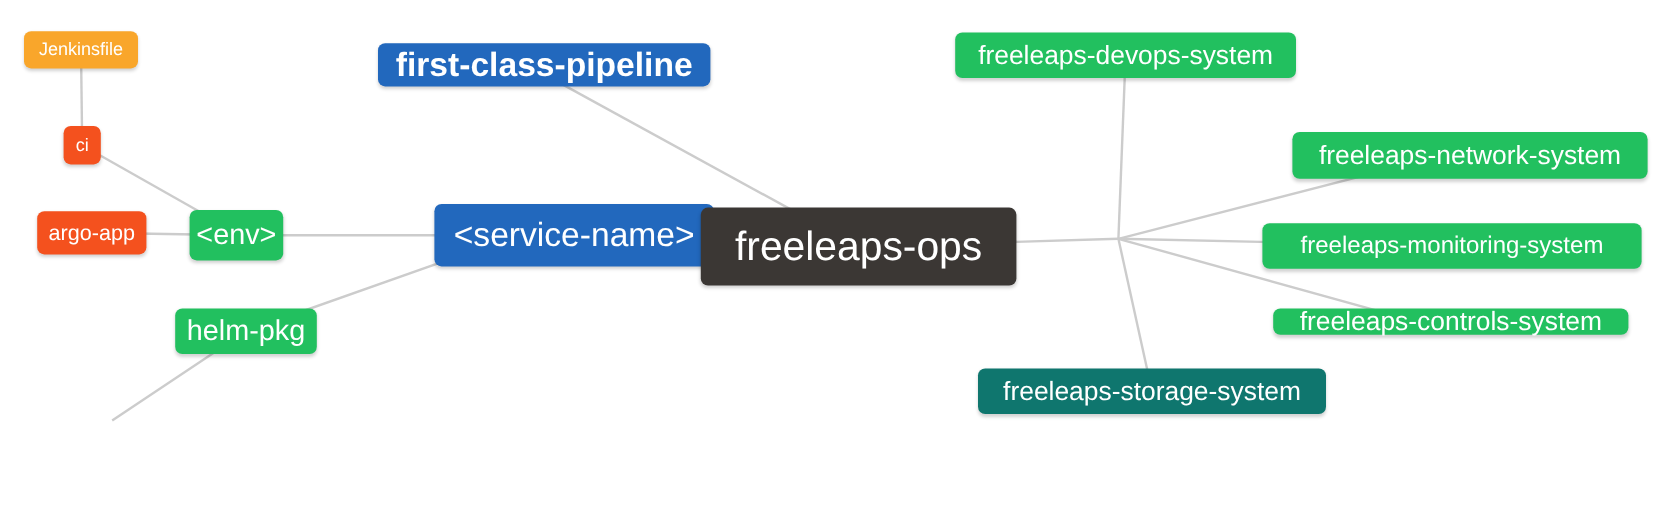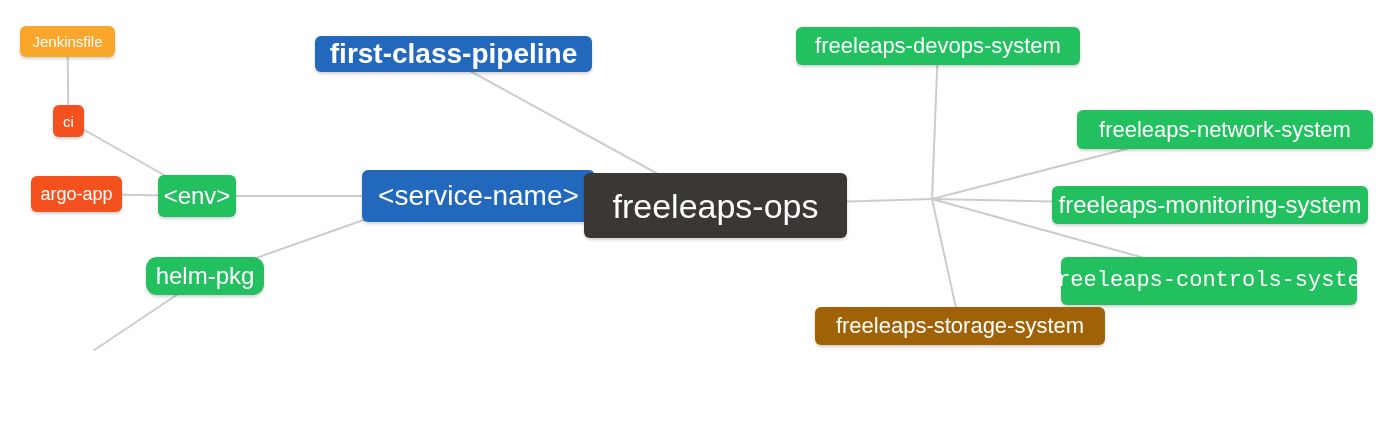--- a/index.html
+++ b/index.html
@@ -56,22 +56,22 @@
       <line x1="932" y1="199" x2="938" y2="46" stroke="#cccccc" stroke-width="2"></line>
       <line x1="932" y1="199" x2="1202" y2="129.5" stroke="#cccccc" stroke-width="2"></line>
       <line x1="932" y1="199" x2="1213" y2="205" stroke="#cccccc" stroke-width="2"></line>
       <line x1="932" y1="199" x2="1209" y2="276" stroke="#cccccc" stroke-width="2"></line>
       <line x1="932" y1="199" x2="960" y2="326" stroke="#cccccc" stroke-width="2"></line>
     </svg>
 <div class="node" style="left: 20px; top: 26px; width: 95px; height: 31px; font-size: 15px; background: rgb(249, 166, 43);">Jenkinsfile</div>
     <div class="node" style="left: 53px; top: 105px; width: 31px; height: 32px; font-size: 15px; background: rgb(244, 81, 30);">ci</div>
     <div class="node" style="left: 31px; top: 176px; width: 91px; height: 36px; font-size: 18px; background: rgb(244, 81, 30);">argo-app</div>
     <div class="node" style="left: 158px; top: 175px; width: 78px; height: 42px; font-size: 24px; background: rgb(34, 192, 95);">&lt;env&gt;</div>
-    <div class="node" style="left: 146px; top: 257px; width: 118px; height: 38px; font-size: 24px; background: rgb(34, 192, 95); border-radius: 11px;">helm-pkg</div>
+    <div class="node" style="left: 146px; top: 257px; width: 118px; height: 38px; font-size: 24px; background: rgb(34, 192, 95);">helm-pkg</div>
     <div class="node" style="left: 315px; top: 36px; width: 277px; height: 36px; font-size: 28px; background: rgb(34, 104, 189); font-weight: bold;">first-class-pipeline</div>
     <div class="node" style="left: 315px; top: 170px; width: 233px; height: 52px; font-size: 28px; background: rgb(34, 104, 189); margin-left: 47px;">&lt;service-name&gt;</div>
     <div class="node" style="left: 584px; top: 173px; width: 263px; height: 65px; font-size: 34px; background: rgb(59, 55, 52); text-align: right;">freeleaps-ops</div>
     <div class="node" style="left: 796px; top: 27px; width: 284px; height: 38px; font-size: 22px; background: rgb(34, 192, 95);">freeleaps-devops-system</div>
     <div class="node" style="left: 1054px; top: 110px; width: 296px; height: 39px; font-size: 22px; background: rgb(34, 192, 95); margin-left: 23px;">freeleaps-network-system</div>
-    <div class="node" style="left: 1052px; top: 186px; width: 316px; height: 38px; font-size: 24px; background: rgb(34, 192, 95);">freeleaps-monitoring-system</div>
-    <div class="node" style="left: 1061px; top: 257px; width: 296px; height: 48px; font-size: 22px; background: rgb(34, 192, 95); font-family: Liberation Mono, monospace;">freeleaps-controls-system</div>
-    <div class="node" style="left: 815px; top: 307px; width: 290px; height: 38px; font-size: 22px; background: #a16207;">freeleaps-storage-system</div>
+    <div class="node" style="left: 1052px; top: 186px; width: 316px; height: 38px; font-size: 20px; background: rgb(34, 192, 95);">freeleaps-monitoring-system</div>
+    <div class="node" style="left: 1061px; top: 257px; width: 296px; height: 22px; font-size: 22px; background: rgb(34, 192, 95);">freeleaps-controls-system</div>
+    <div class="node" style="left: 815px; top: 307px; width: 290px; height: 38px; font-size: 22px; background: #0f766e;">freeleaps-storage-system</div>
   </div>
 
 </body></html>

